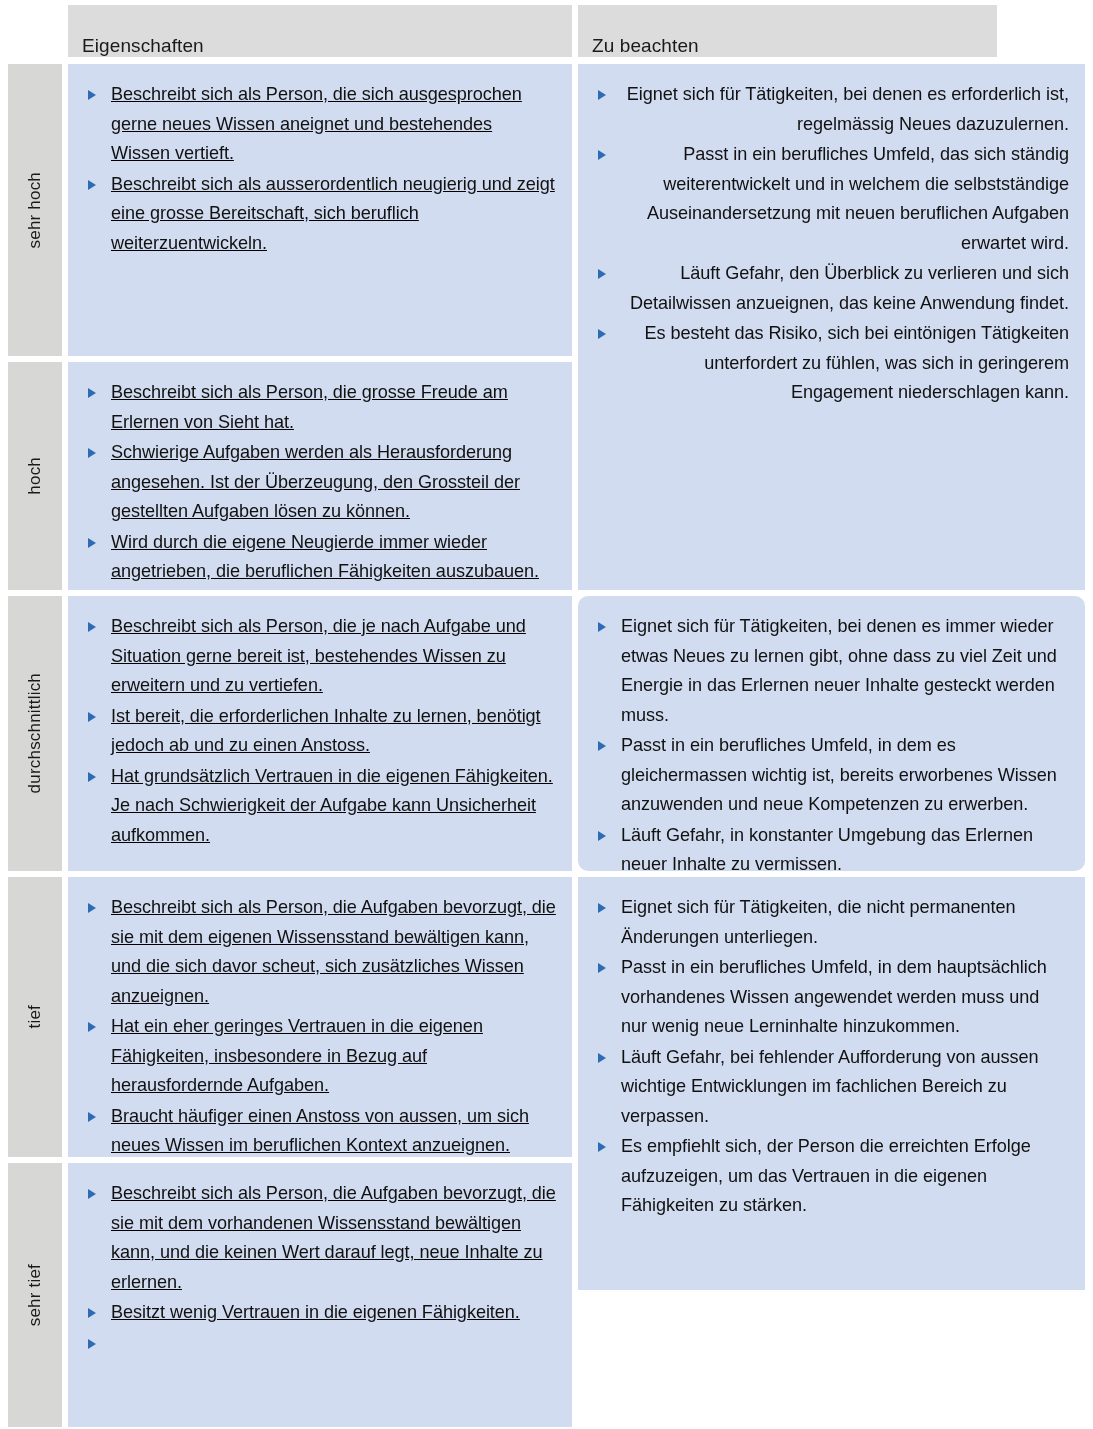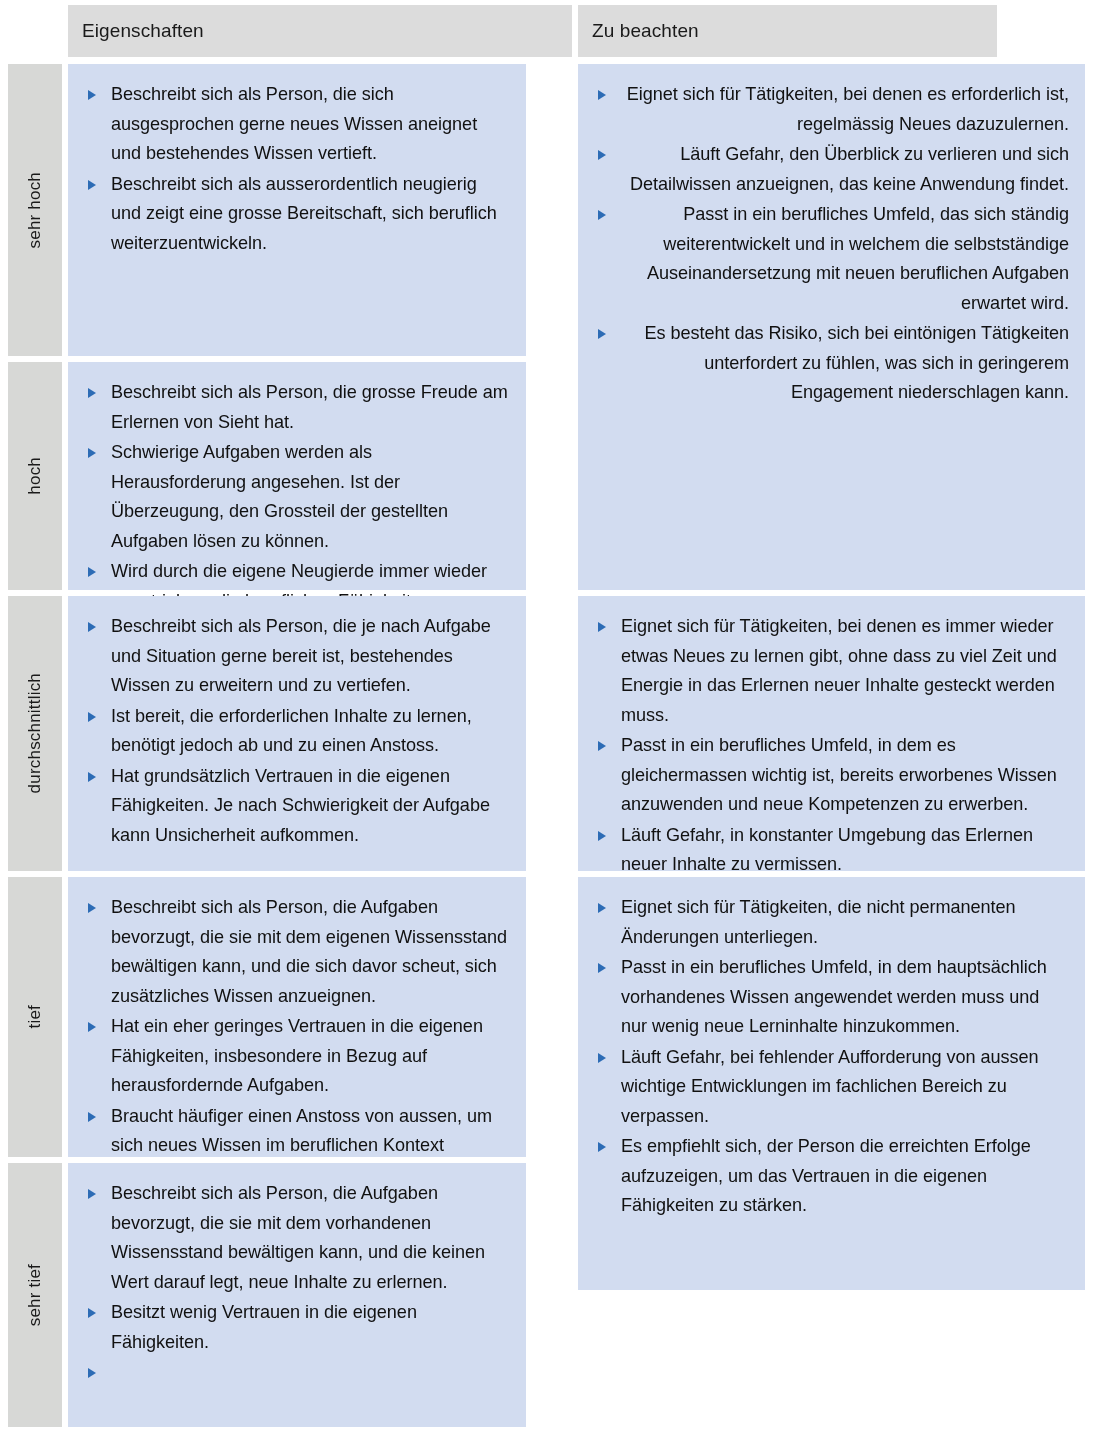--- a/index.html
+++ b/index.html
@@ -29,21 +29,21 @@
     top: 5px;
     width: 1093px;
     height: 52px;
   }
   .header-cell {
     position: absolute;
     top: 0;
     height: 52px;
     background: #dcdcdc;
     display: flex;
-    align-items: center;
+    align-items: flex-end;
   }
   .header-cell span {
     font-size: 19px;
     letter-spacing: 0.1px;
     padding-left: 14px;
     color: #1a1a1a;
   }
   .header-eigenschaften { left: 68px; width: 504px; }
   .header-zubeachten    { left: 578px; width: 419px; }
 
@@ -74,21 +74,21 @@
     color: #1a1a1a;
     letter-spacing: 0.2px;
   }
 
   
   .cell {
     position: absolute;
     background: #d2dcf0;
     box-sizing: border-box;
   }
-  .cell-left  { left: 68px;  width: 458px; }
+  .cell-left  { left: 68px;  width: 504px; text-decoration: underline; }
   .cell-right { left: 578px; width: 507px; }
 
   ul.blist {
     list-style: none;
     margin: 0;
     padding: 16px 16px 14px 20px;
   }
   ul.blist li {
     position: relative;
     padding-left: 23px;
@@ -111,21 +111,21 @@
 
   
   .r1 { top: 2px;    height: 292px; }
   .r2 { top: 300px;  height: 228px; }
   .r3 { top: 534px;  height: 275px; }
   .r4 { top: 815px;  height: 280px; }
   .r5 { top: 1101px; height: 264px; }
 
   
   .rr1 { top: 2px;    height: 526px; text-align: right; }
-  .rr2 { top: 534px;  height: 275px; }
+  .rr2 { top: 534px;  height: 275px; border-radius: 10px; }
   .rr3 { top: 815px;  height: 413px; }
 </style>
 </head>
 <body>
 
 <div class="sheet">
 
   <div class="header-row">
     <div class="header-cell header-eigenschaften">
       <span>Eigenschaften</span>
@@ -188,22 +188,22 @@
       <ul class="blist">
         <li><i class="tri"></i><span>Beschreibt sich als Person, die Aufgaben bevorzugt, die sie mit dem vorhandenen Wissensstand bewältigen kann, und die keinen Wert darauf legt, neue Inhalte zu erlernen.</span></li>
         <li><i class="tri"></i><span>Besitzt wenig Vertrauen in die eigenen Fähigkeiten.</span></li>
         <li><i class="tri"></i></li>
       </ul>
     </div>
 
     <div class="cell cell-right rr1">
       <ul class="blist">
         <li><i class="tri"></i><span>Eignet sich für Tätigkeiten, bei denen es erforderlich ist, regelmässig Neues dazuzulernen.</span></li>
+        <li><i class="tri"></i><span>Passt in ein berufliches Umfeld, das sich ständig weiterentwickelt und in welchem die selbstständige Auseinandersetzung mit neuen beruflichen Aufgaben erwartet wird.</span></li>
         <li><i class="tri"></i><span>Läuft Gefahr, den Überblick zu verlieren und sich Detailwissen anzueignen, das keine Anwendung findet.</span></li>
-        <li><i class="tri"></i><span>Passt in ein berufliches Umfeld, das sich ständig weiterentwickelt und in welchem die selbstständige Auseinandersetzung mit neuen beruflichen Aufgaben erwartet wird.</span></li>
         <li><i class="tri"></i><span>Es besteht das Risiko, sich bei eintönigen Tätigkeiten unterfordert zu fühlen, was sich in geringerem Engagement niederschlagen kann.</span></li>
       </ul>
     </div>
 
     <div class="cell cell-right rr2">
       <ul class="blist">
         <li><i class="tri"></i><span>Eignet sich für Tätigkeiten, bei denen es immer wieder etwas Neues zu lernen gibt, ohne dass zu viel Zeit und Energie in das Erlernen neuer Inhalte gesteckt werden muss.</span></li>
         <li><i class="tri"></i><span>Passt in ein berufliches Umfeld, in dem es gleichermassen wichtig ist, bereits erworbenes Wissen anzuwenden und neue Kompetenzen zu erwerben.</span></li>
         <li><i class="tri"></i><span>Läuft Gefahr, in konstanter Umgebung das Erlernen neuer Inhalte zu vermissen.</span></li>
       </ul>

